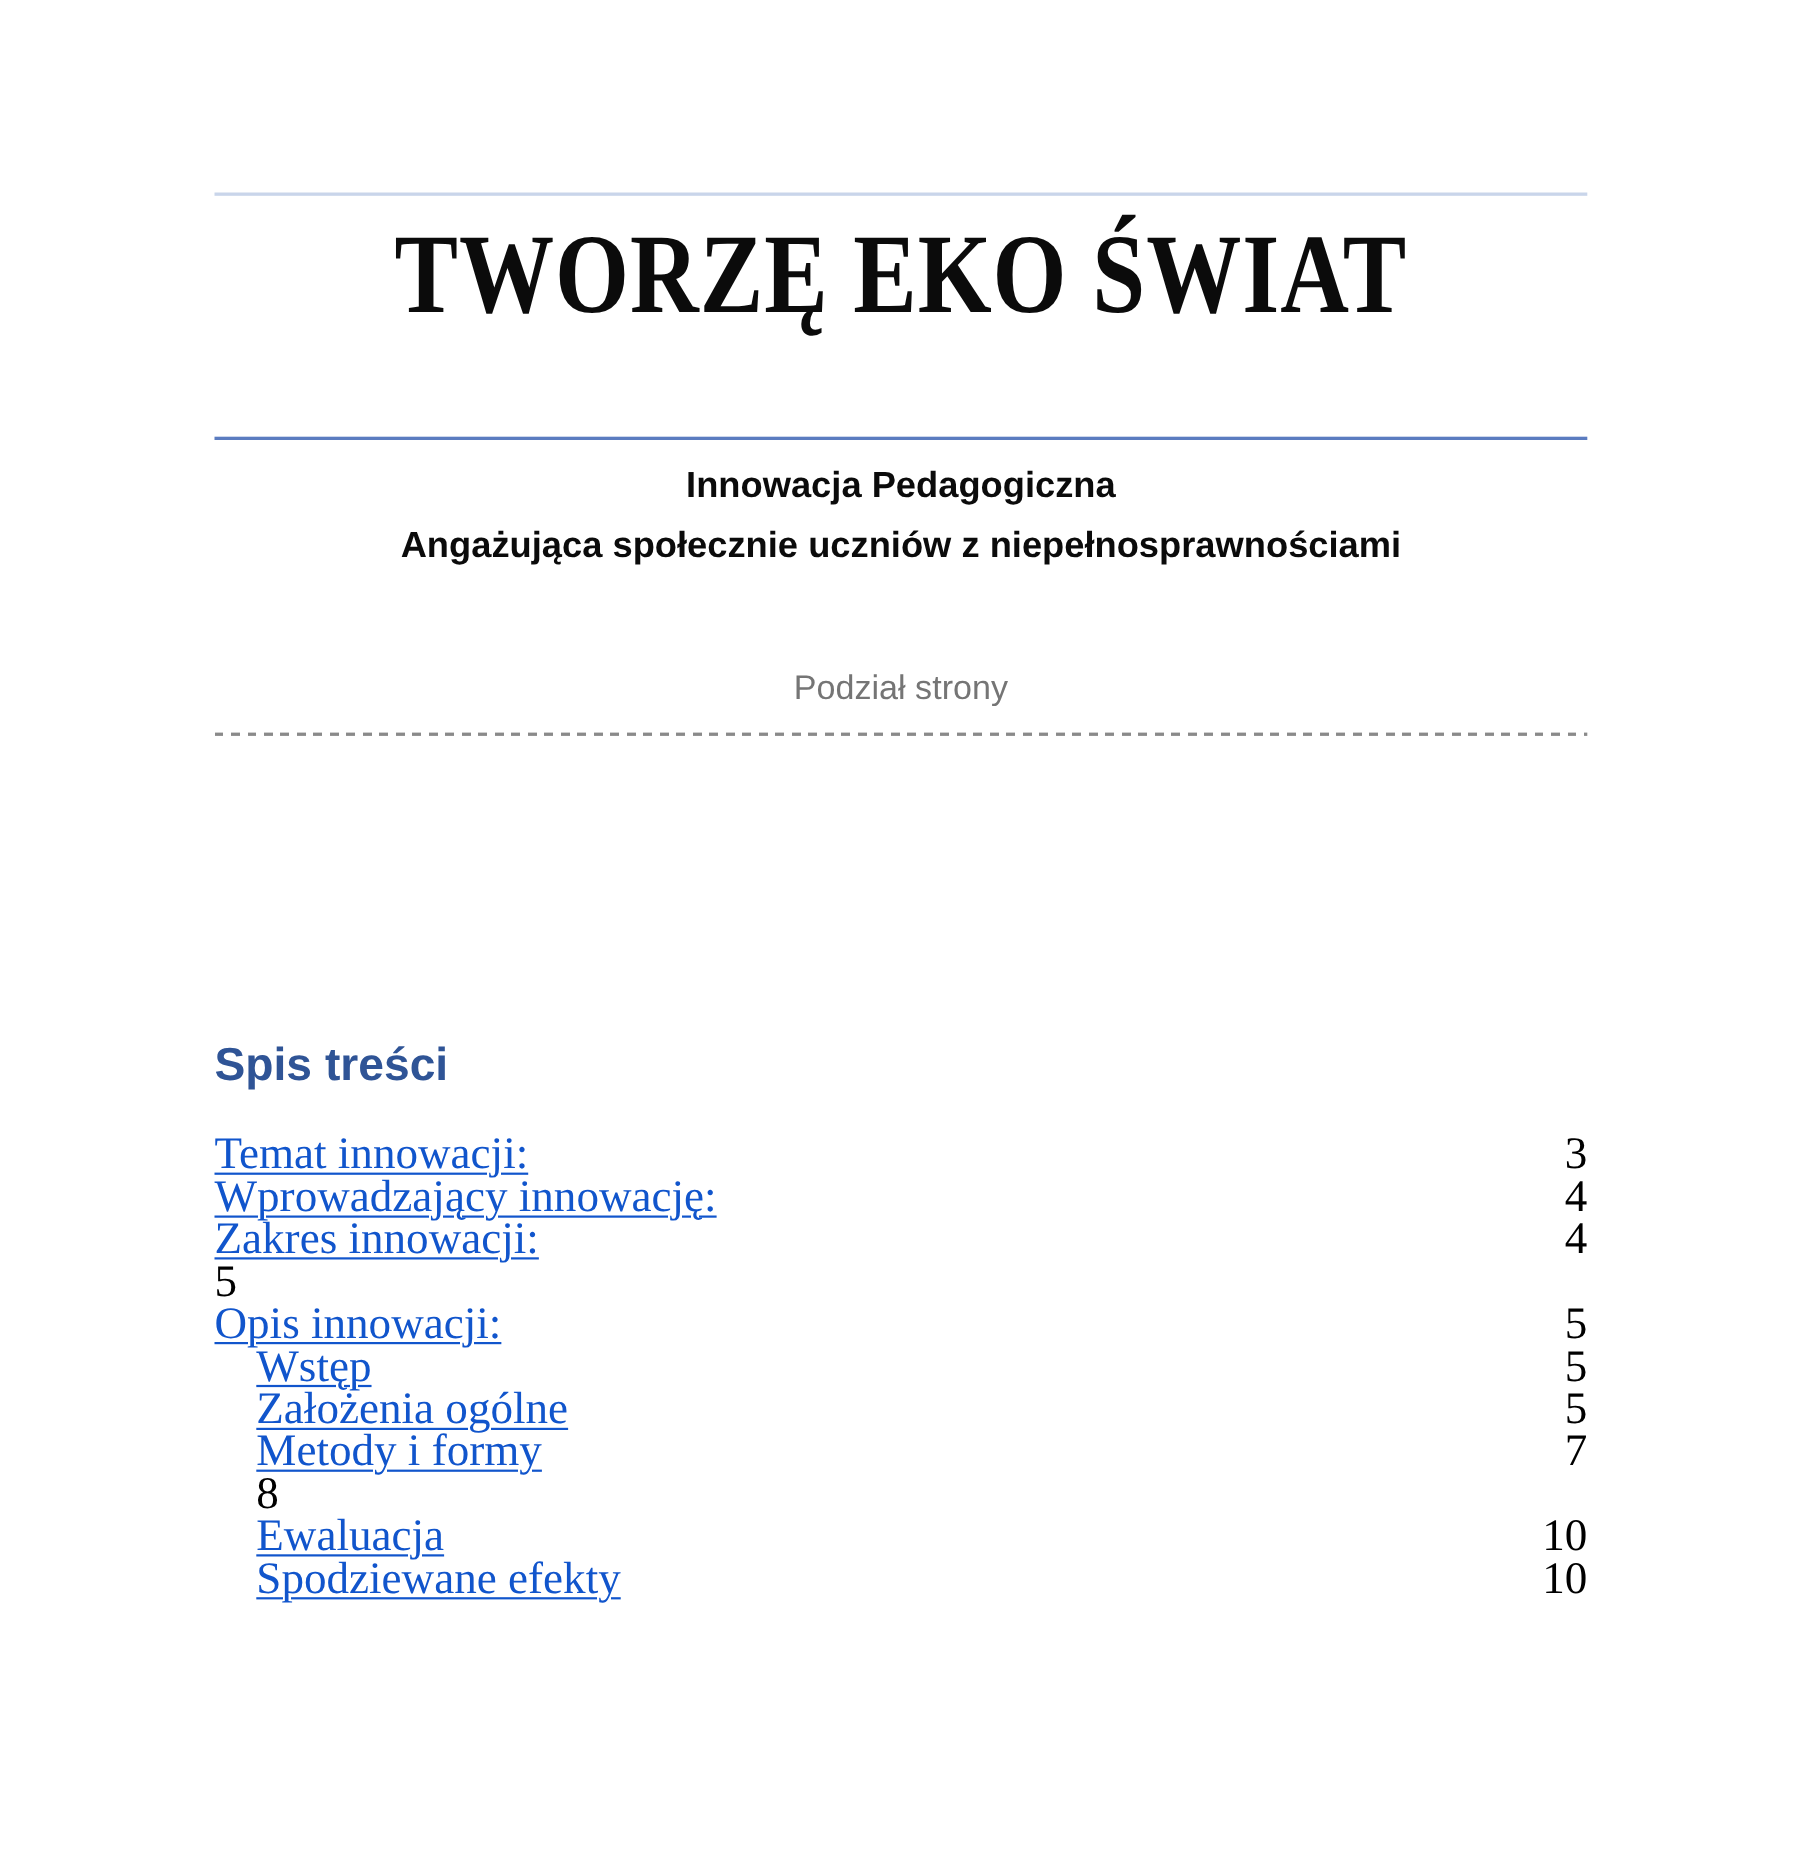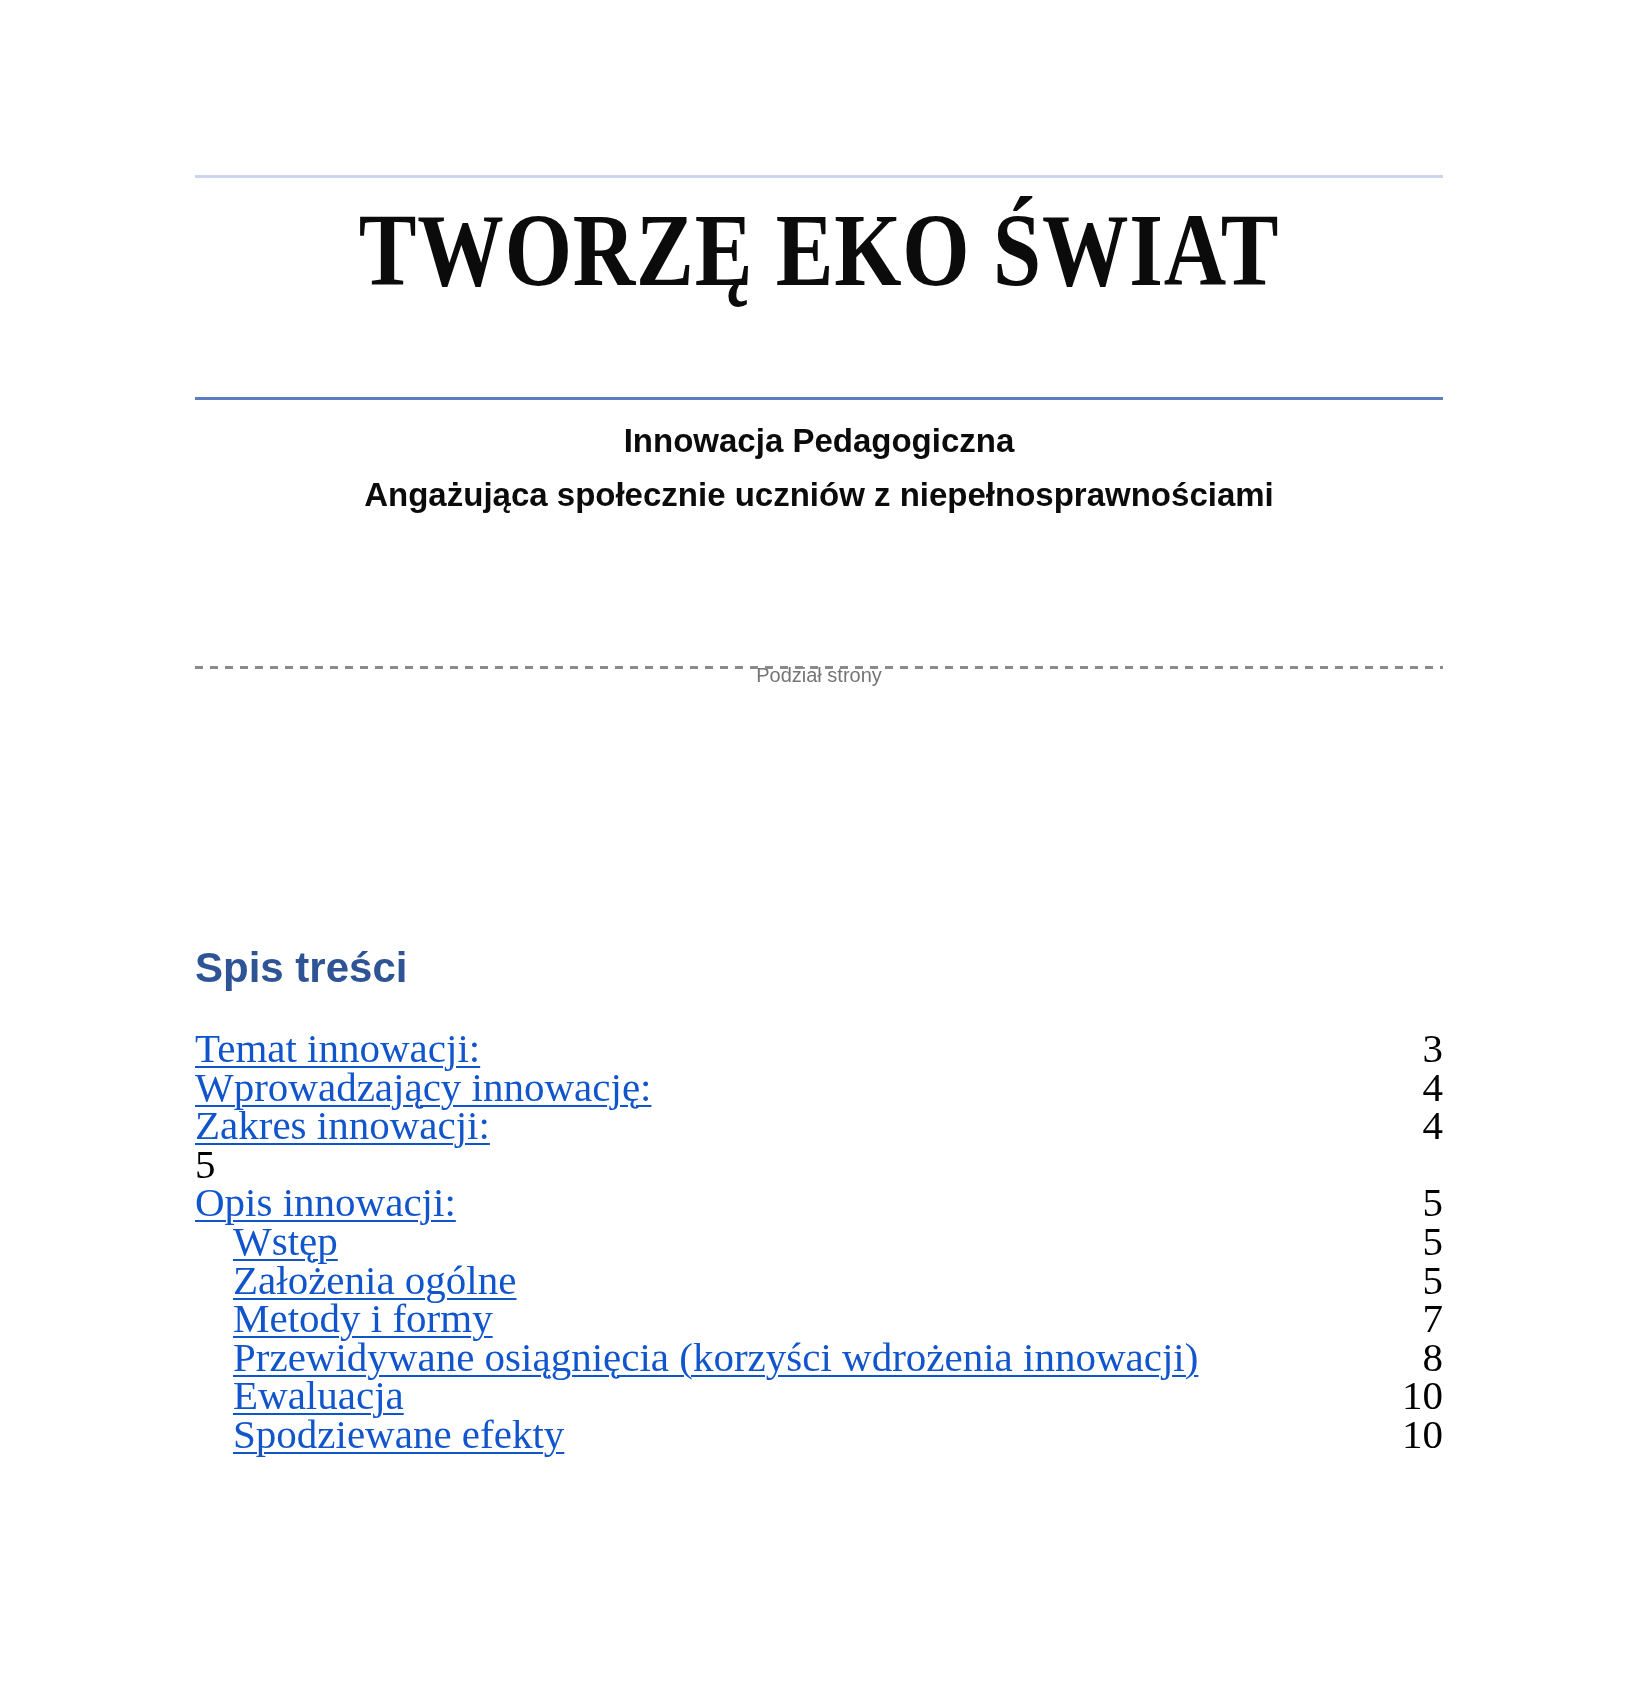--- a/index.html
+++ b/index.html
@@ -30,22 +30,22 @@
   .doc-subtitle{
     position:absolute;left:195px;width:1248px;
     font-family:"Liberation Sans",sans-serif;
     font-weight:700;font-size:33px;line-height:40px;
     text-align:center;color:#0b0b0b;white-space:nowrap;
   }
   .subtitle-1{top:405px;margin-top:16px;}
   .subtitle-2{top:475px;}
 
   .page-break-label{
-    position:absolute;left:195px;top:660px;width:1248px;
-    text-align:center;font-size:20px;line-height:30px;
+    position:absolute;left:195px;top:610px;width:1248px;
+    text-align:center;font-size:31px;line-height:30px;
     color:var(--page-break-text);
   }
   .page-break-line{
     position:absolute;left:195px;top:666px;width:1248px;height:3px;
     background:repeating-linear-gradient(to right,
       var(--page-break-dashes) 0 8px, transparent 8px 15px);
   }
 
   .toc-heading{
     position:absolute;left:195px;top:943px;
@@ -116,21 +116,20 @@
   </div>
     <div class="toc-row lvl2">
     <a class="toc-link">Założenia ogólne</a>
     <span class="toc-page">5</span>
   </div>
     <div class="toc-row lvl2">
     <a class="toc-link">Metody i formy</a>
     <span class="toc-page">7</span>
   </div>
     <div class="toc-row lvl2">
-    <a class="toc-link">Przewidywane osiągnięcia (korzyści wdrożenia innowacji)</a>
     <span class="toc-page">8</span>
   </div>
     <div class="toc-row lvl2">
     <a class="toc-link">Ewaluacja</a>
     <span class="toc-page">10</span>
   </div>
     <div class="toc-row lvl2">
     <a class="toc-link">Spodziewane efekty</a>
     <span class="toc-page">10</span>
   </div>

